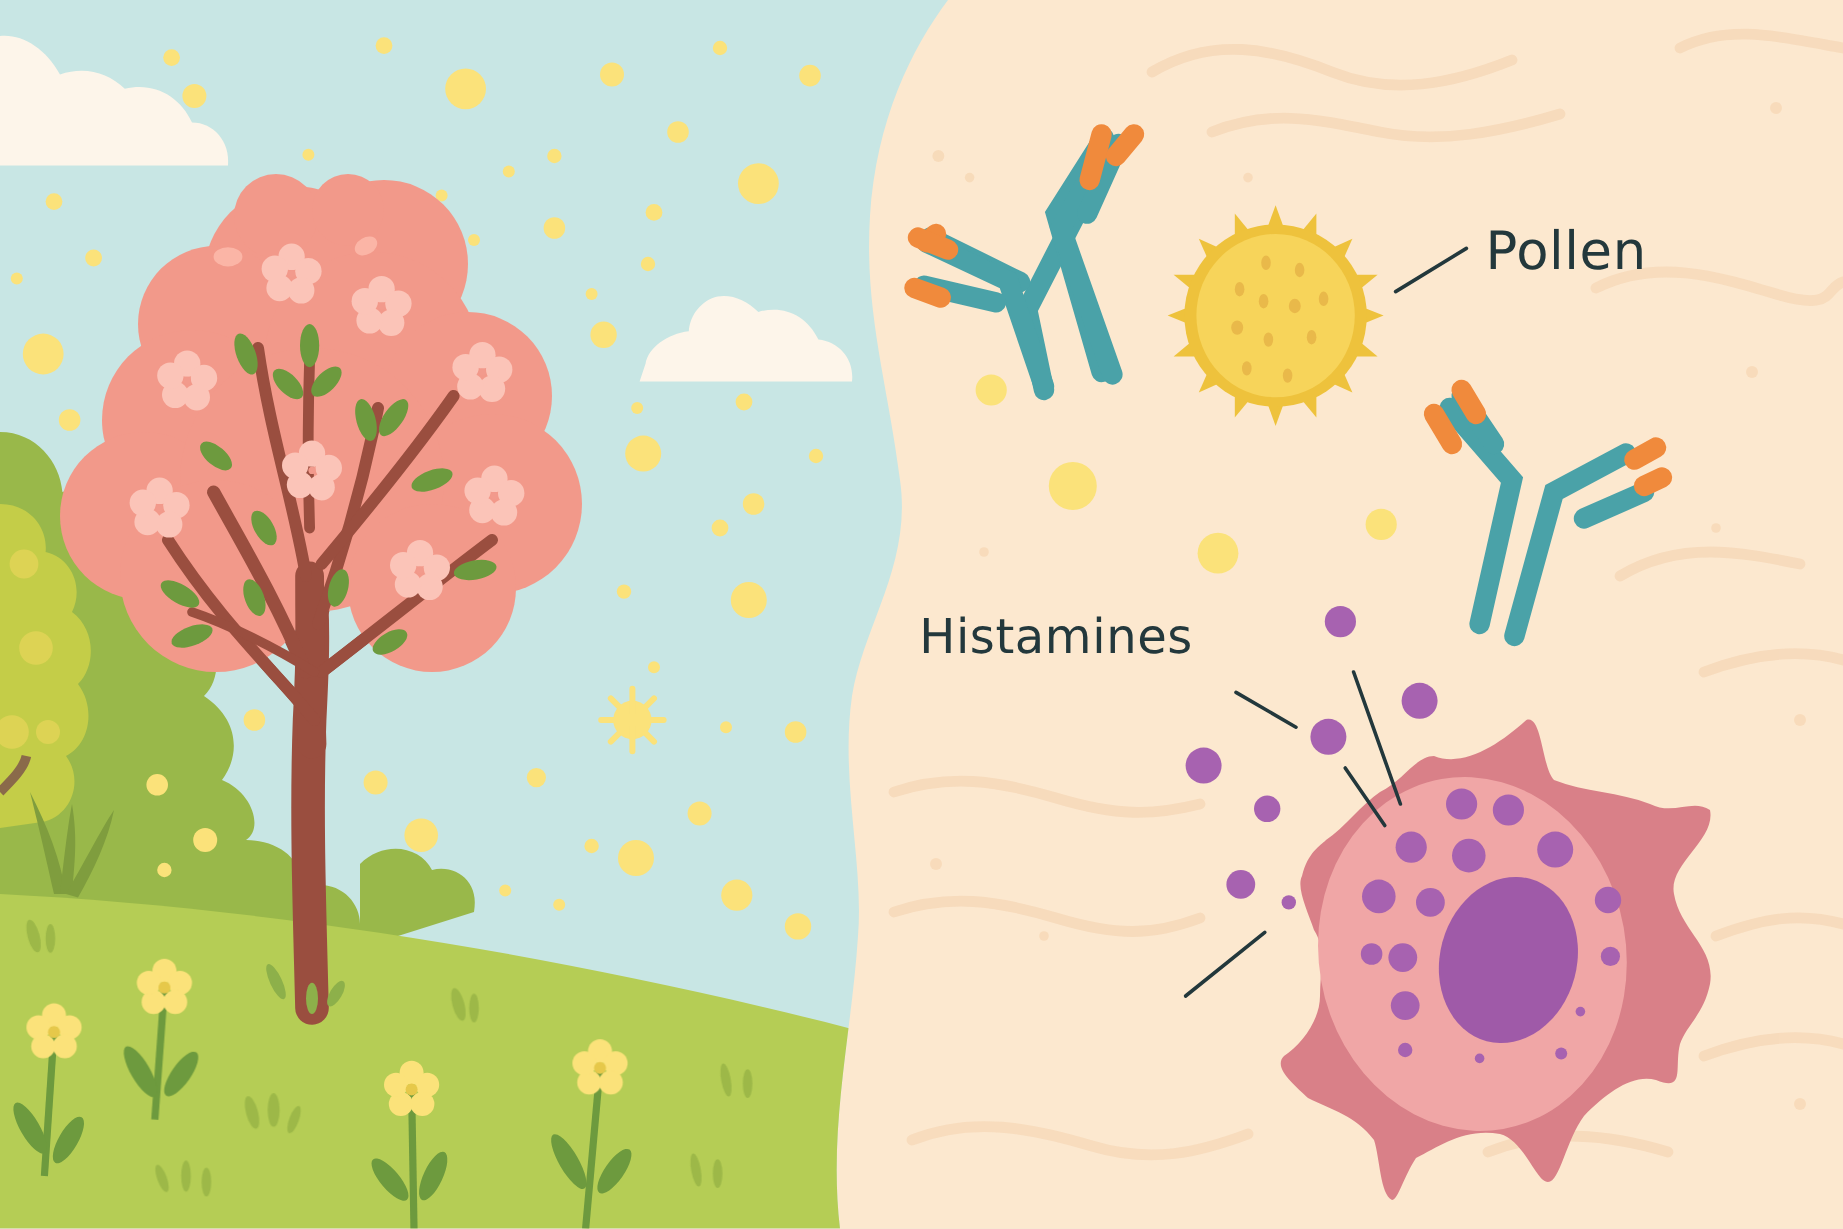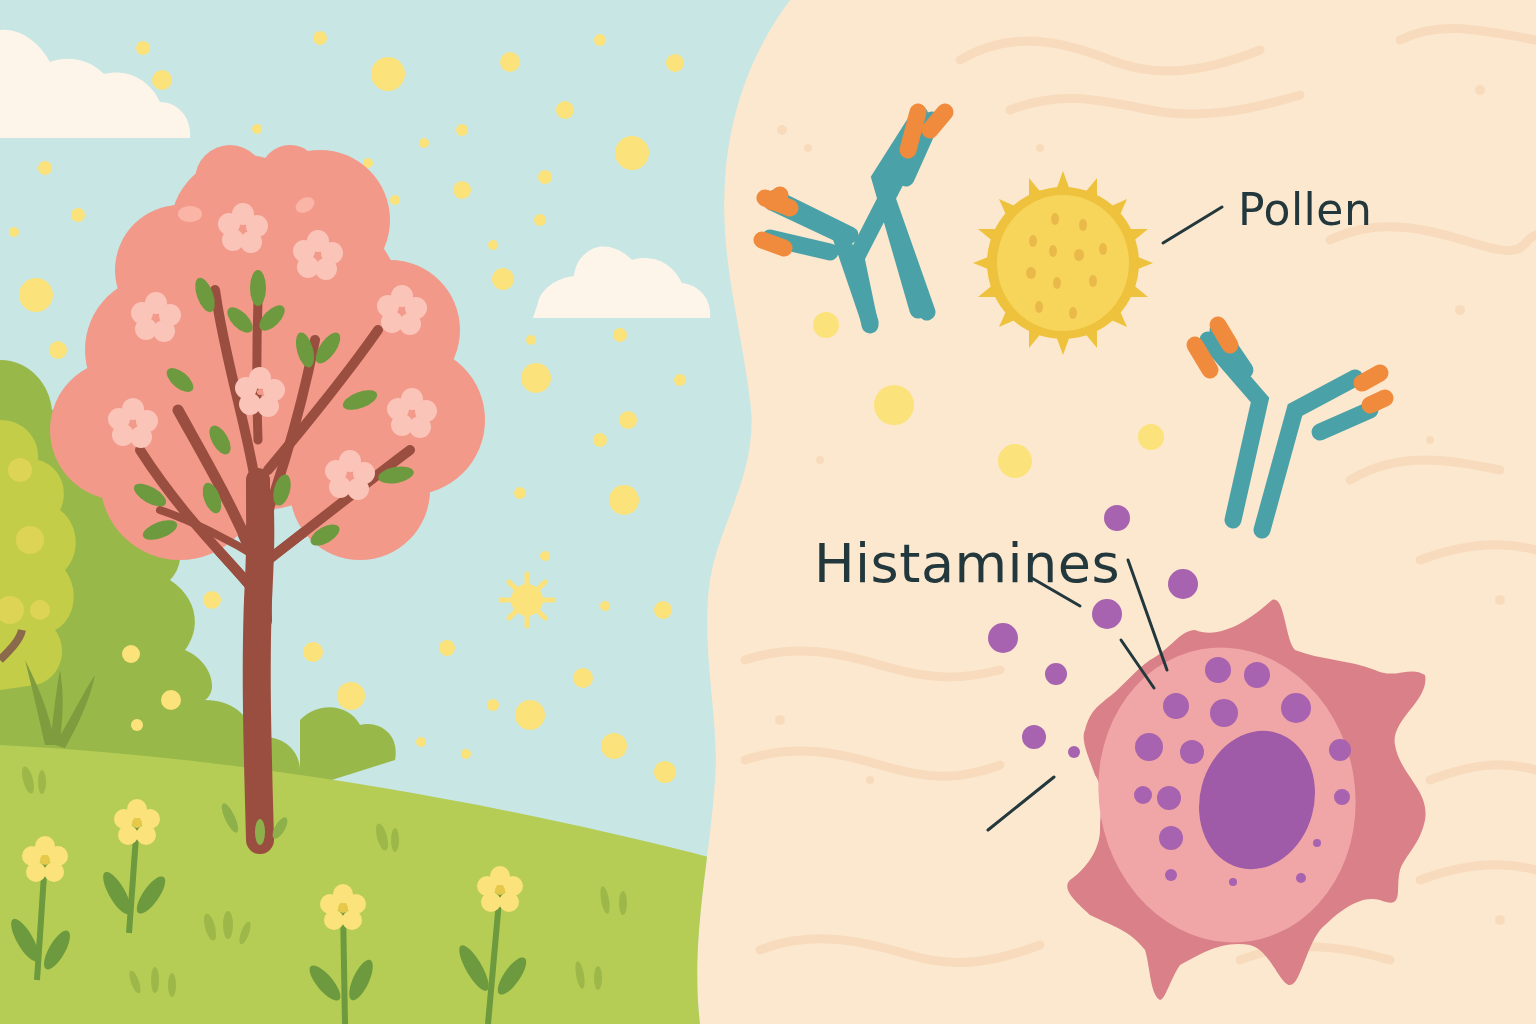--- a/index.html
+++ b/index.html
@@ -1,21 +1,21 @@
 <!DOCTYPE html>
 <html><head>
 <meta charset="utf-8">
 <style>
   html,body{margin:0;padding:0;}
   body{width:1536px;height:1024px;overflow:hidden;background:#fce8cf;}
   #stage{position:relative;width:1536px;height:1024px;}
   svg{position:absolute;left:0;top:0;}
   .label{position:absolute;font-family:"DejaVu Sans","Liberation Sans",sans-serif;color:#23383c;font-weight:500;letter-spacing:0.5px;}
   #lbl-pollen{left:1238px;top:184px;font-size:44px;}
-  #lbl-hist{left:766px;top:532px;font-size:54px;margin-left:48px;}
+  #lbl-hist{left:766px;top:508px;font-size:40px;}
   #lbl-mast{left:782px;top:842px;font-size:44px;}
 </style>
 </head>
 <body>
 
 <div id="stage">
 <svg width="1536" height="1024" viewBox="0 0 1536 1024">
 
   <rect x="0" y="0" width="1536" height="1024" fill="#fce8cf"></rect>
 

